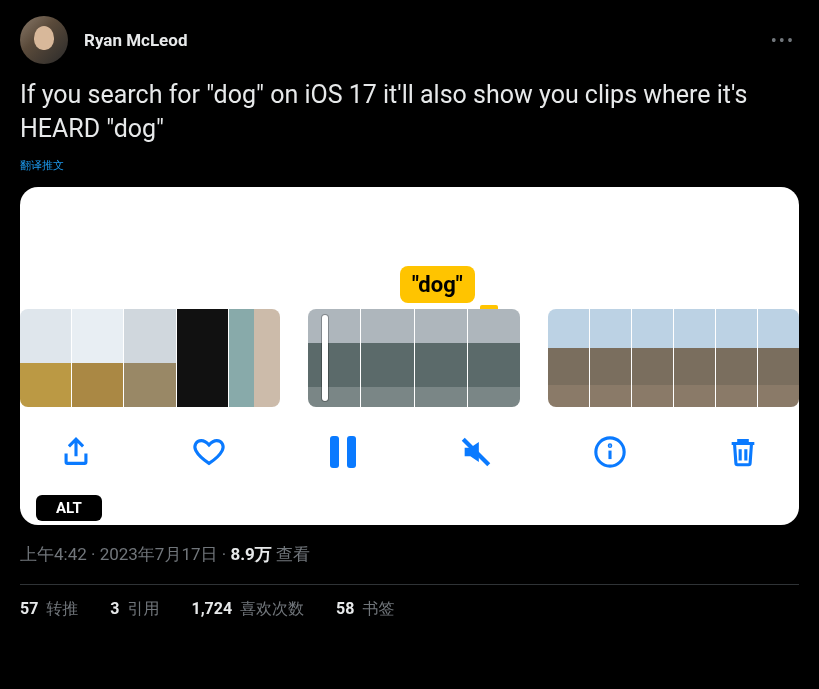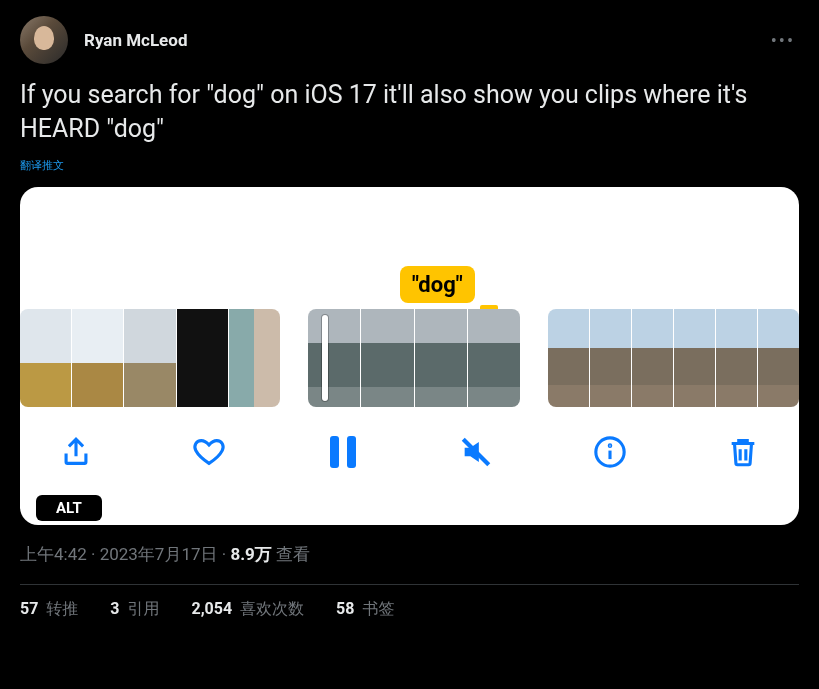--- a/index.html
+++ b/index.html
@@ -261,17 +261,17 @@
 
   <div class="meta-row">
     <span>上午4:42</span><span> · </span><span>2023年7月17日</span><span> · </span><span class="views-count">8.9万</span><span> 查看</span>
   </div>
 
   <div class="divider"></div>
 
   <div class="stats-row">
     <span><span class="num">57</span><span> 转推</span></span>
     <span><span class="num">3</span><span> 引用</span></span>
-    <span><span class="num">2,054</span><span> 喜欢次数</span></span>
+    <span><span class="num">1,724</span><span> 喜欢次数</span></span>
     <span><span class="num">58</span><span> 书签</span></span>
   </div>
 
 </div>
 
 </body></html>

